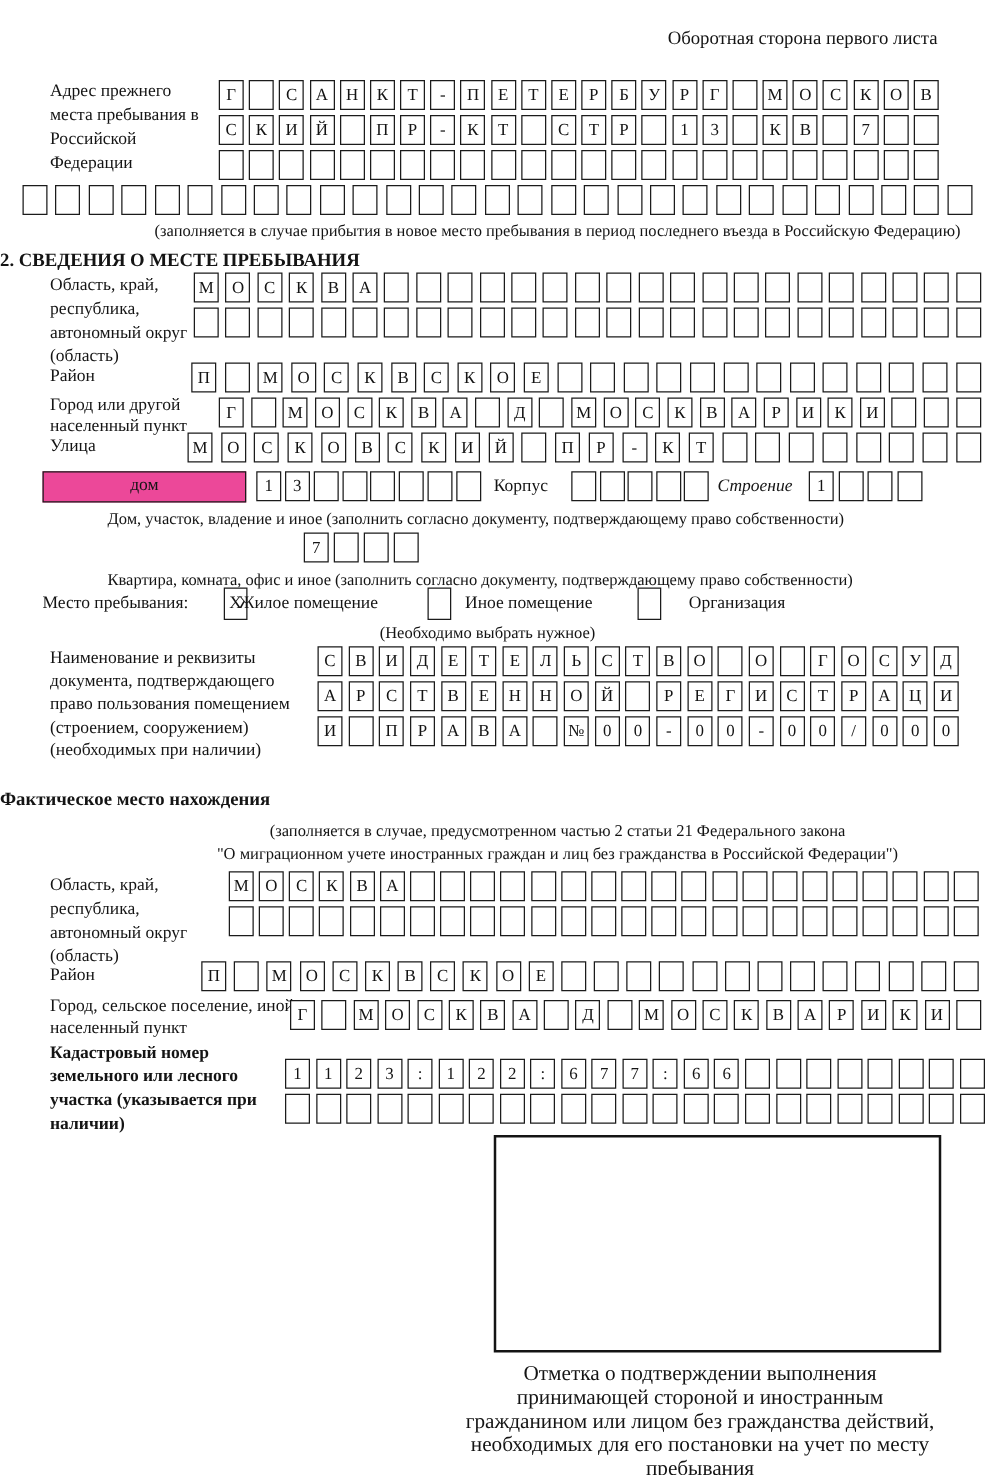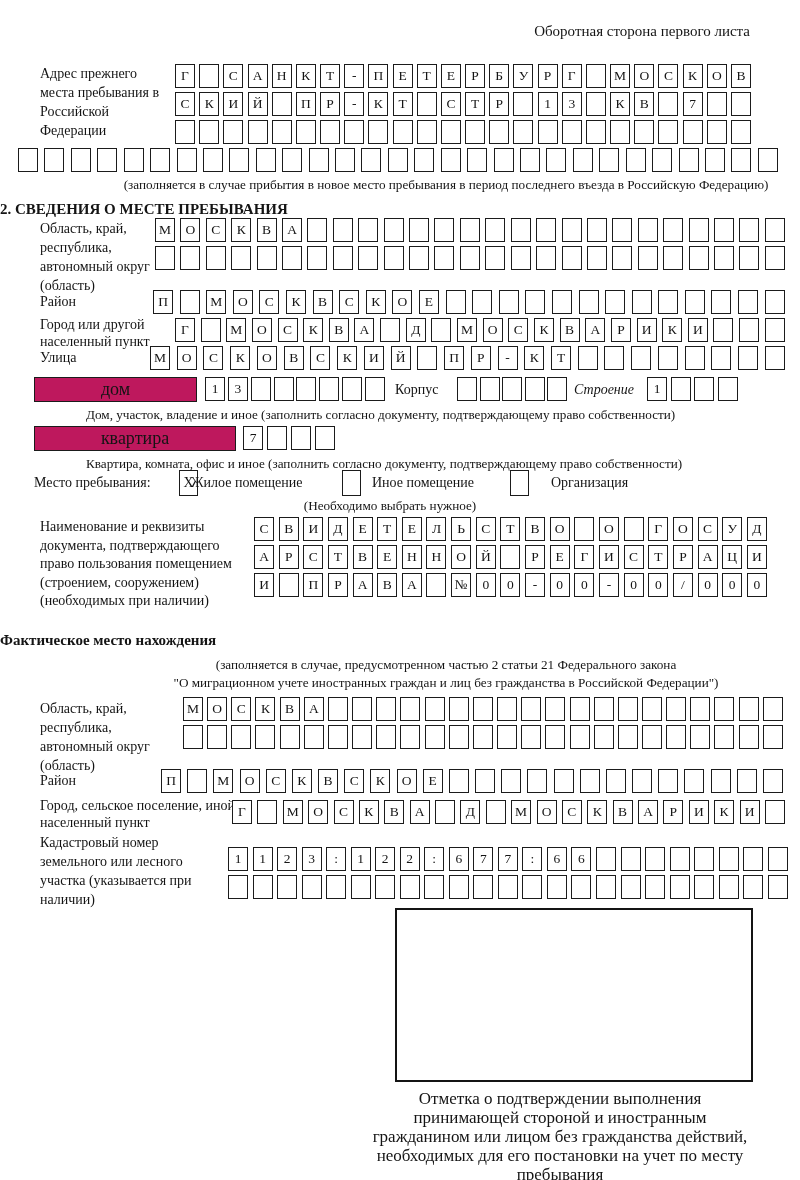--- a/index.html
+++ b/index.html
@@ -5,21 +5,21 @@
   html,body{margin:0;padding:0;background:#fff;}
   .page{position:relative;width:800px;height:1180px;background:#fff;color:#141414;
         font-family:"Liberation Serif","DejaVu Serif",serif;overflow:hidden;}
   .lbl{position:absolute;font-size:14px;line-height:19px;}
   .note{position:absolute;font-size:13.2px;line-height:17px;padding-left:46px;}
   .title{position:absolute;left:0;width:716px;text-align:left;font-weight:bold;font-size:15px;}
   .cells{position:absolute;display:flex;justify-content:space-between;}
   .cell{flex:0 0 20px;height:24px;border:1.5px solid #1b1b1b;box-sizing:border-box;
         display:flex;align-items:center;justify-content:center;font-size:13.5px;background:#fff;}
   .boxlabel{position:absolute;height:25px;border:1.5px solid #1b1b1b;box-sizing:border-box;
-        text-align:center;font-size:18px;line-height:22px;background:#be185d;}
+        text-align:center;font-size:14px;line-height:22px;background:#ec4899;}
   .checkbox{position:absolute;width:19px;height:26px;border:1.5px solid #1b1b1b;box-sizing:border-box;
         text-align:center;font-size:14px;line-height:23px;background:#fff;}
   .inline-lbl{position:absolute;font-size:14px;line-height:19px;}
   
   .l-addr{top:64px;left:40px;width:122px;}
   .c-addr1{top:64px;left:175px;width:576px;}
   .c-addr2{top:92px;left:175px;width:576px;}
   .c-addr3{top:120px;left:175px;width:576px;}
   .c-addr4{top:148px;left:18px;width:760px;}
   .n-addr{top:176px;left:0;width:800px;text-align:center;}
@@ -58,21 +58,21 @@
   .t-fact{top:632px;}
   .n-fact1{top:656px;left:0;width:800px;text-align:center;}
   .n-fact2{top:674px;left:0;width:800px;text-align:center;}
   .l-region2{top:699px;left:40px;width:138px;}
   .c-region2a{top:697px;left:183px;width:600px;}
   .c-region2b{top:725px;left:183px;width:600px;}
   .l-raion2{top:771px;left:40px;}
   .c-raion2{top:769px;left:161px;width:622px;}
   .l-gorod2{top:797px;left:40px;width:198px;line-height:17px;}
   .c-gorod2{top:800px;left:232px;width:553px;}
-  .l-cad{top:833px;left:40px;width:172px;}
+  .l-cad{top:833px;left:40px;width:172px;font-weight:bold;}
   .c-cad1{top:847px;left:228px;width:560px;}
   .c-cad2{top:875px;left:228px;width:560px;}
   .stamp-box{position:absolute;top:908px;left:395px;width:358px;height:174px;
         border:2px solid #141414;box-sizing:border-box;background:#fff;}
   .stamp-caption{position:absolute;top:1089px;left:365px;width:390px;text-align:center;
         font-size:17px;line-height:19px;}
   .hdr{position:absolute;top:23px;right:50px;font-size:15px;}
 </style>
 </head>
 <body>
@@ -356,21 +356,20 @@
     </div>
   <div class="inline-lbl l-stroenie">Строение</div>
   <div class="cells c-stroenie">
       <div class="cell">1</div>
       <div class="cell"></div>
       <div class="cell"></div>
       <div class="cell"></div>
     </div>
   <div class="note n-dom">Дом, участок, владение и иное (заполнить согласно документу, подтверждающему право собственности)</div>
 
-  <div class="boxlabel b-apt">квартира</div>
   <div class="cells c-apt">
       <div class="cell">7</div>
       <div class="cell"></div>
       <div class="cell"></div>
       <div class="cell"></div>
     </div>
   <div class="note n-apt">Квартира, комната, офис и иное (заполнить согласно документу, подтверждающему право собственности)</div>
 
   <div class="inline-lbl l-stay">Место пребывания:</div>
   <div class="checkbox cb-1">X</div>

